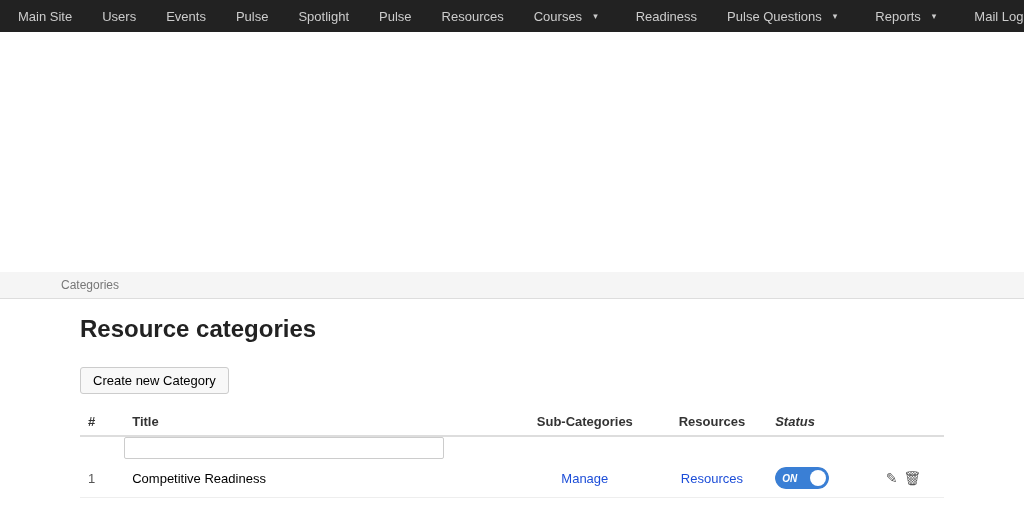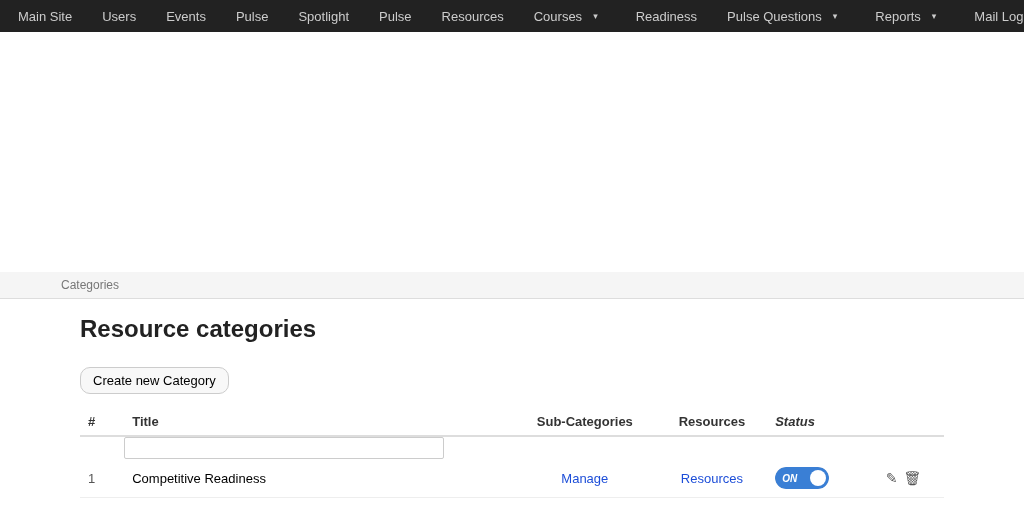--- a/index.html
+++ b/index.html
@@ -50,21 +50,21 @@
       margin-bottom: 24px;
       color: #222;
     }
 
     .btn-create {
       background: #f8f8f8;
       border: 1px solid #ccc;
       padding: 5px 12px;
       font-size: 13px;
       cursor: pointer;
-      border-radius: 10px;
+      border-radius: 3px;
       margin-bottom: 14px;
     }
 
     
     table {
       width: 100%;
       border-collapse: collapse;
       font-size: 13px;
     }
     thead th {

